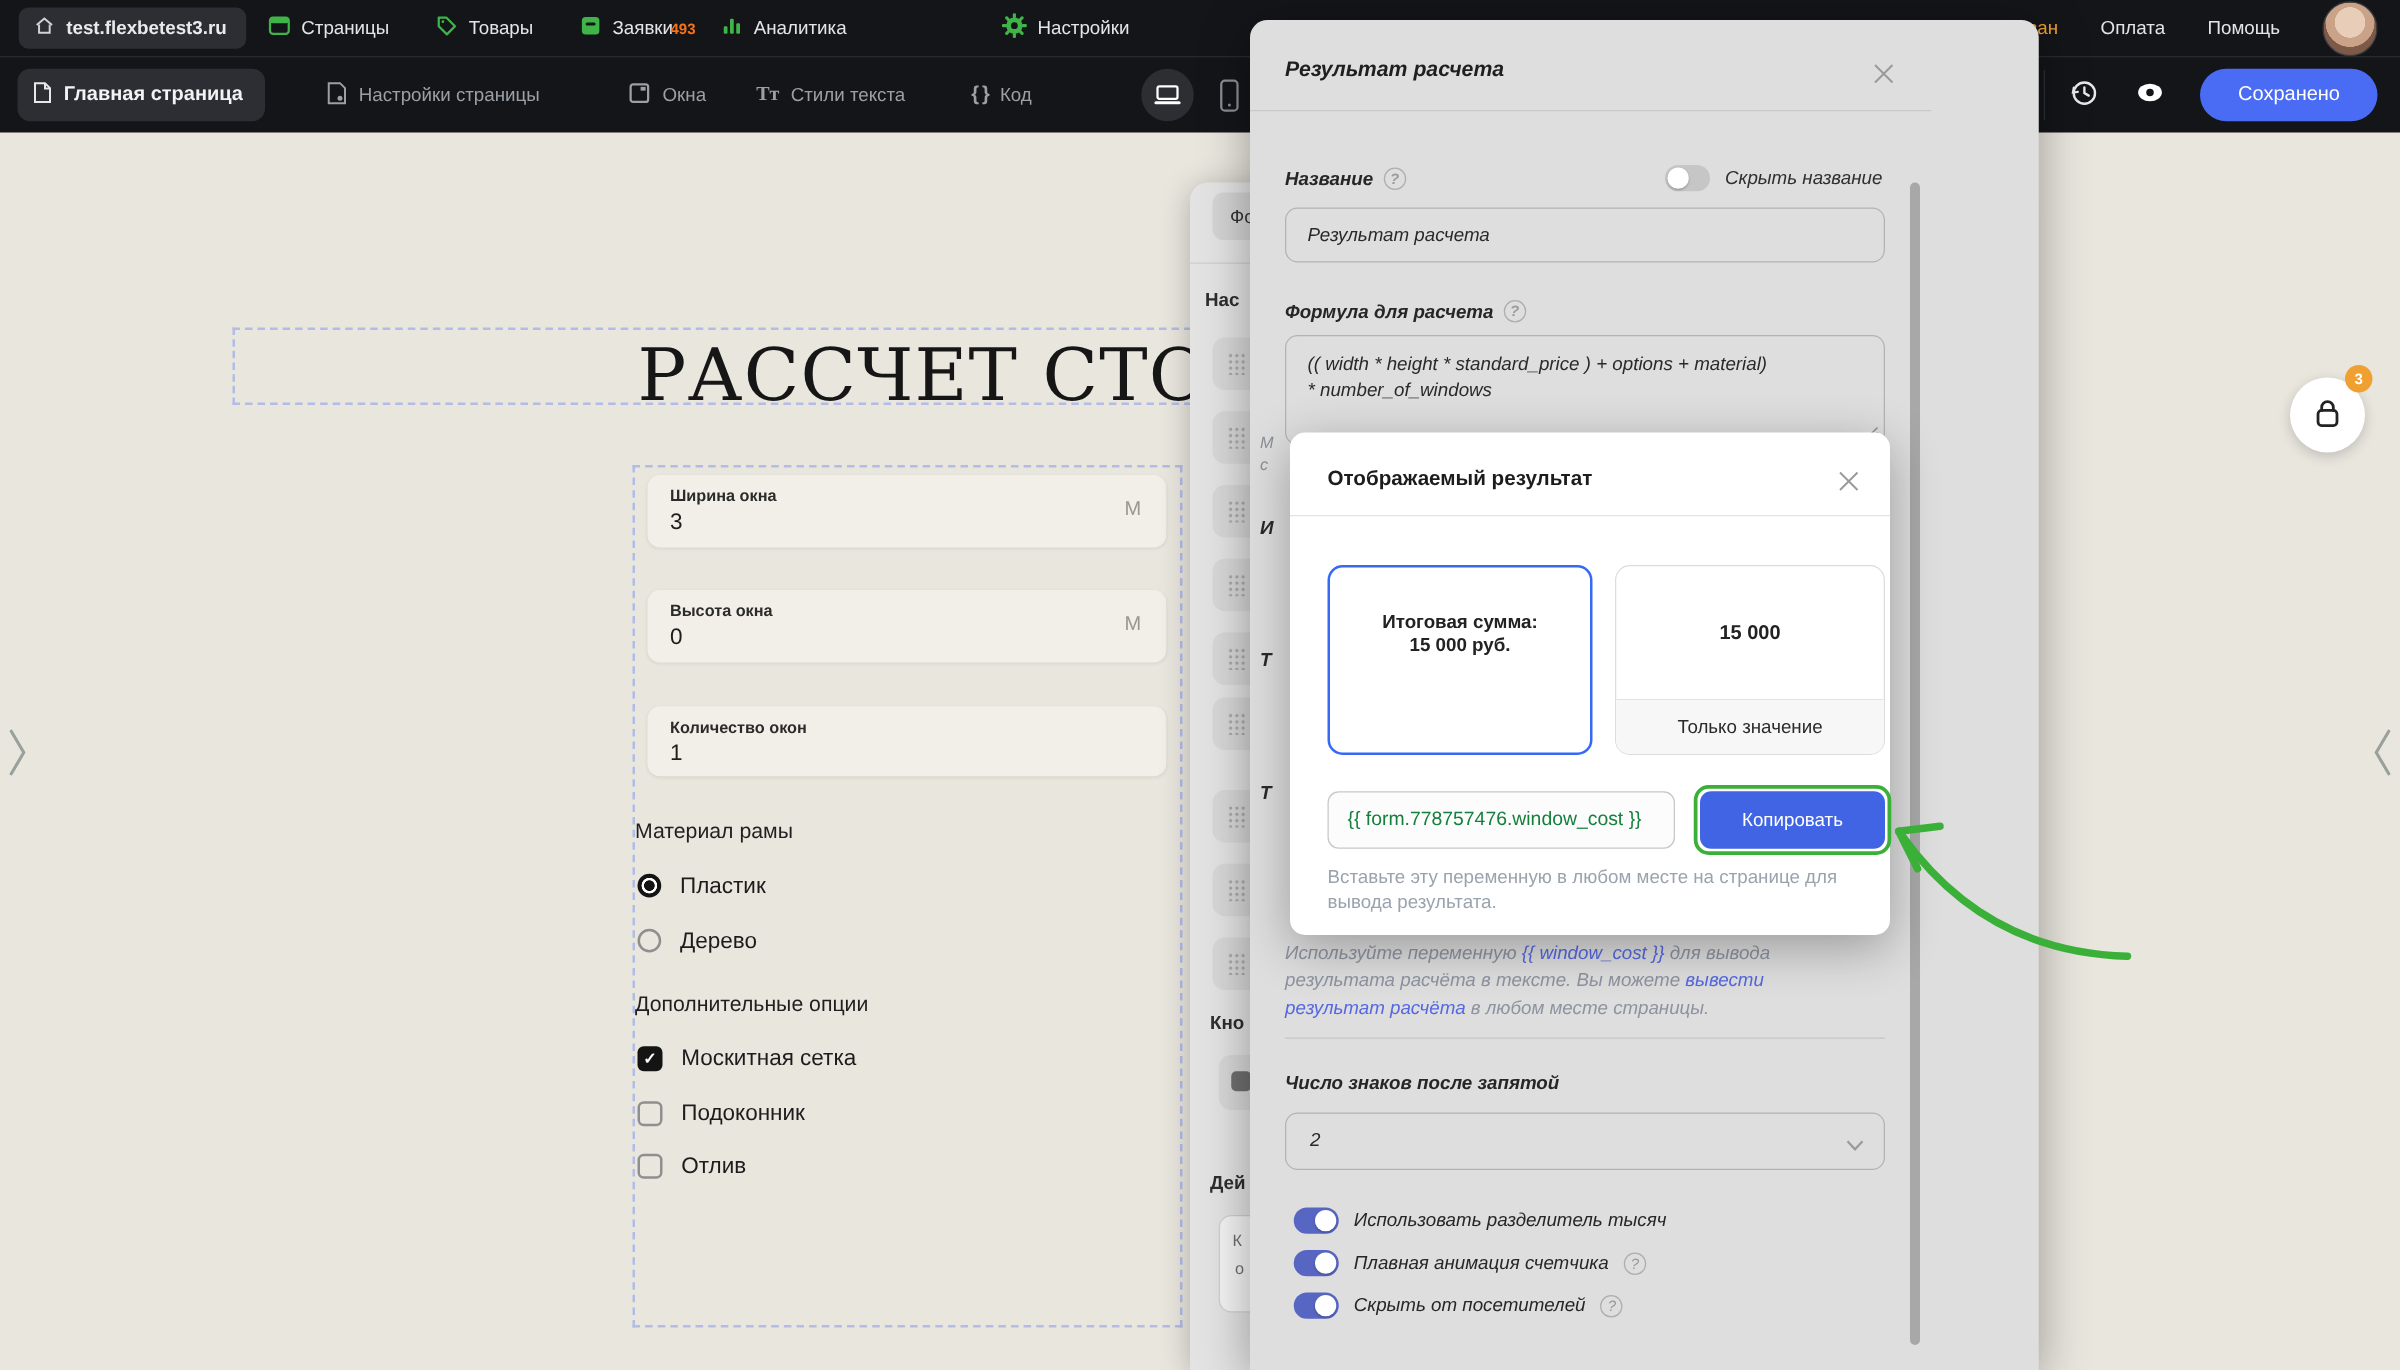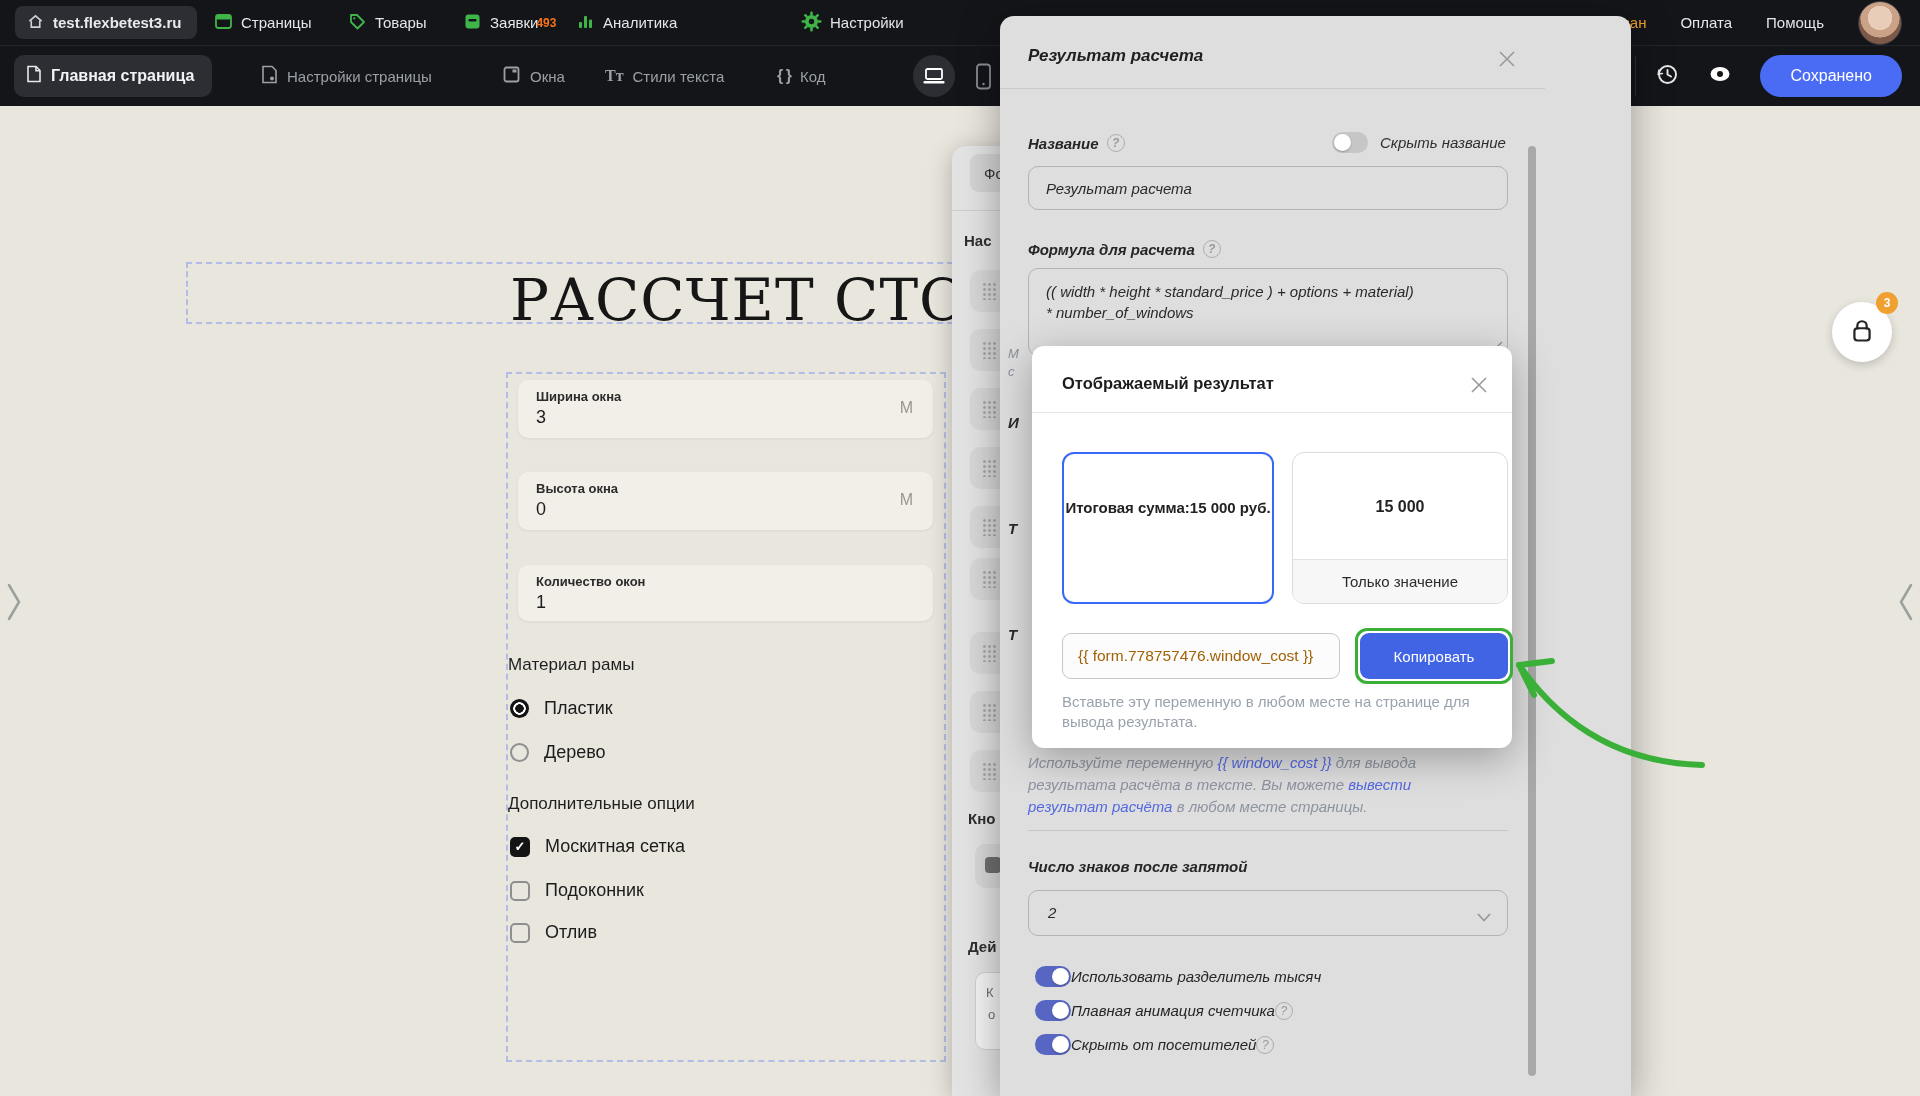--- a/index.html
+++ b/index.html
@@ -95,40 +95,40 @@
   .input .itext{position:absolute;left:17px;top:13px;white-space:nowrap;overflow:hidden;}
   .frag{position:absolute;color:#8a8f98;font-size:13px;}
   .frag.bold{color:#2a2a2a;font-size:15px;font-weight:bold;}
   .hint{position:absolute;left:28px;top:736px;width:462px;font-size:15px;line-height:22px;color:#8d93a0;}
   .hint .blue{color:#5468e0;}
   .sect-div{position:absolute;left:28px;top:814px;width:480px;height:1px;background:#c6c6c6;}
   .select{position:absolute;left:28px;top:874px;width:480px;height:46px;border:1px solid #b3b3b3;border-radius:10px;
           box-sizing:border-box;cursor:pointer;}
   .select .sval{position:absolute;left:19px;top:13px;font-size:15px;color:#2a2a2a;}
   .select .chev{position:absolute;right:16px;top:17px;}
-  .tglrow{position:absolute;left:35px;display:flex;align-items:center;}
+  .tglrow{position:absolute;left:35px;display:flex;align-items:center;gap:12px;}
   .tglrow .tlabel{font-size:15px;color:#262626;}
   .scrollbar{position:absolute;left:528px;top:130px;width:8px;height:930px;border-radius:4px;background:#a8a8a8;}
 
   
   .popup{position:absolute;left:1032px;top:346px;width:480px;height:402px;background:#fff;border-radius:12px;
          box-shadow:0 10px 40px rgba(0,0,0,.3);z-index:30;}
   .pp-title{position:absolute;left:30px;top:28px;font-size:16.5px;font-weight:bold;color:#1c1c1c;}
   .pp-close{position:absolute;left:438px;top:30px;width:18px;height:18px;cursor:pointer;}
   .pp-div{position:absolute;left:0;top:66px;width:480px;height:1px;background:#e4e4e4;}
   .card{position:absolute;top:106px;height:152px;border-radius:12px;box-sizing:border-box;background:#fff;cursor:pointer;}
   .card.sel{left:30px;width:212px;border:2.5px solid #3569f6;}
   .card.plain{left:260px;width:216px;border:1px solid #dcdcdc;}
-  .card .ctext{position:absolute;left:0;top:0;right:0;height:106px;display:flex;
+  .card .ctext{position:absolute;left:0;top:0;right:0;height:106px;display:flex;flex-direction:column;
                align-items:center;justify-content:center;font-size:15px;font-weight:bold;color:#222;line-height:19px;}
   .card .cfoot{position:absolute;left:0;right:0;bottom:0;height:43px;border-top:1px solid #e3e3e3;background:#f7f7f7;
                border-radius:0 0 10px 10px;display:flex;align-items:center;justify-content:center;font-size:15px;color:#2b2b2b;}
   .var-input{position:absolute;left:30px;top:287px;width:278px;height:46px;border:1px solid #c7c7c7;border-radius:9px;
              box-sizing:border-box;background:#fcfcfc;}
-  .var-input .vtext{position:absolute;left:15px;top:13px;font-size:15.5px;color:#a16207;white-space:nowrap;overflow:hidden;width:248px;}
+  .var-input .vtext{position:absolute;left:15px;top:13px;font-size:15.5px;color:#15803d;white-space:nowrap;overflow:hidden;width:248px;}
   .copy-btn{position:absolute;left:328px;top:287px;width:148px;height:46px;background:#4064e3;border:none;border-radius:9px;
             color:#fff;font-size:15px;cursor:pointer;}
   .copy-ring{position:absolute;left:323px;top:282px;width:158px;height:56px;border:3px solid #3bb039;border-radius:12px;
              box-sizing:border-box;pointer-events:none;}
   .pp-helper{position:absolute;left:30px;top:346px;width:446px;font-size:15px;line-height:20px;color:#9aa3ad;}
 
   .green-arrow{position:absolute;left:1470px;top:615px;z-index:40;pointer-events:none;}
 </style>
 </head>
 <body>

